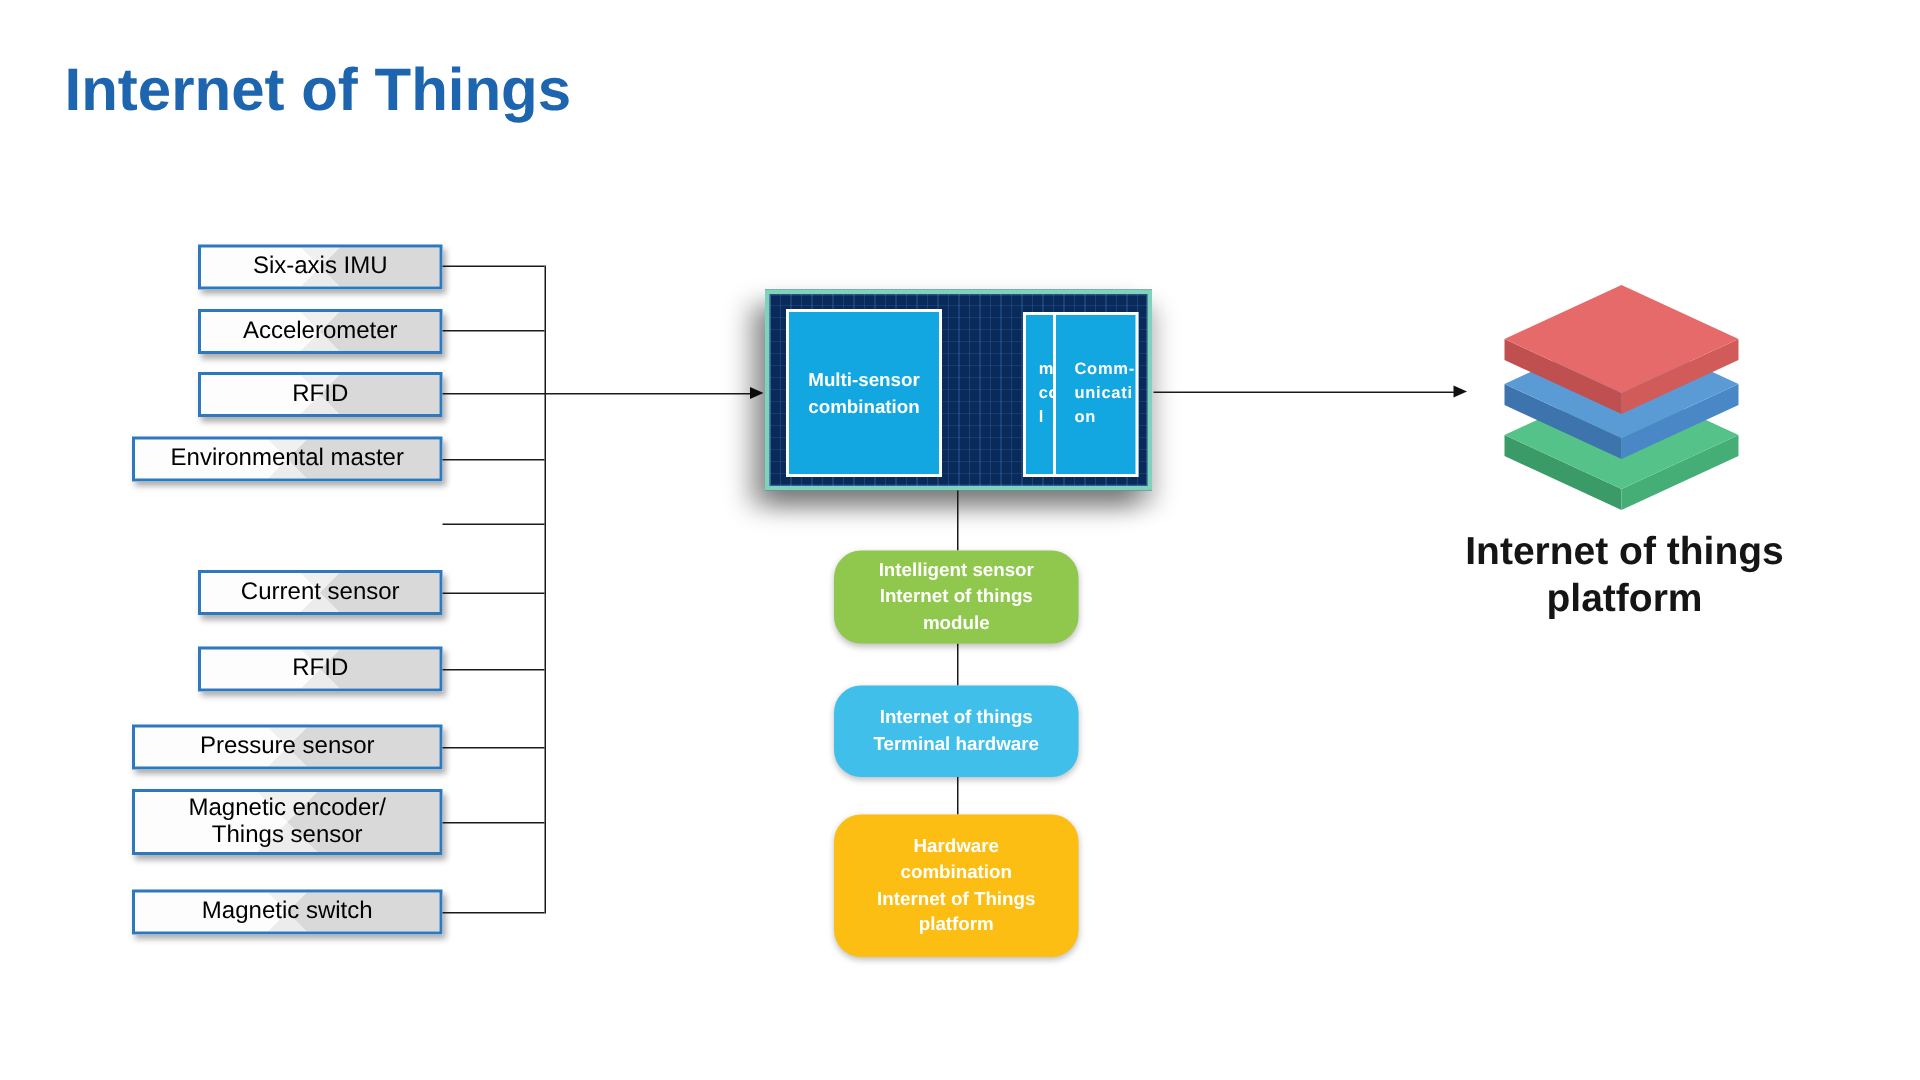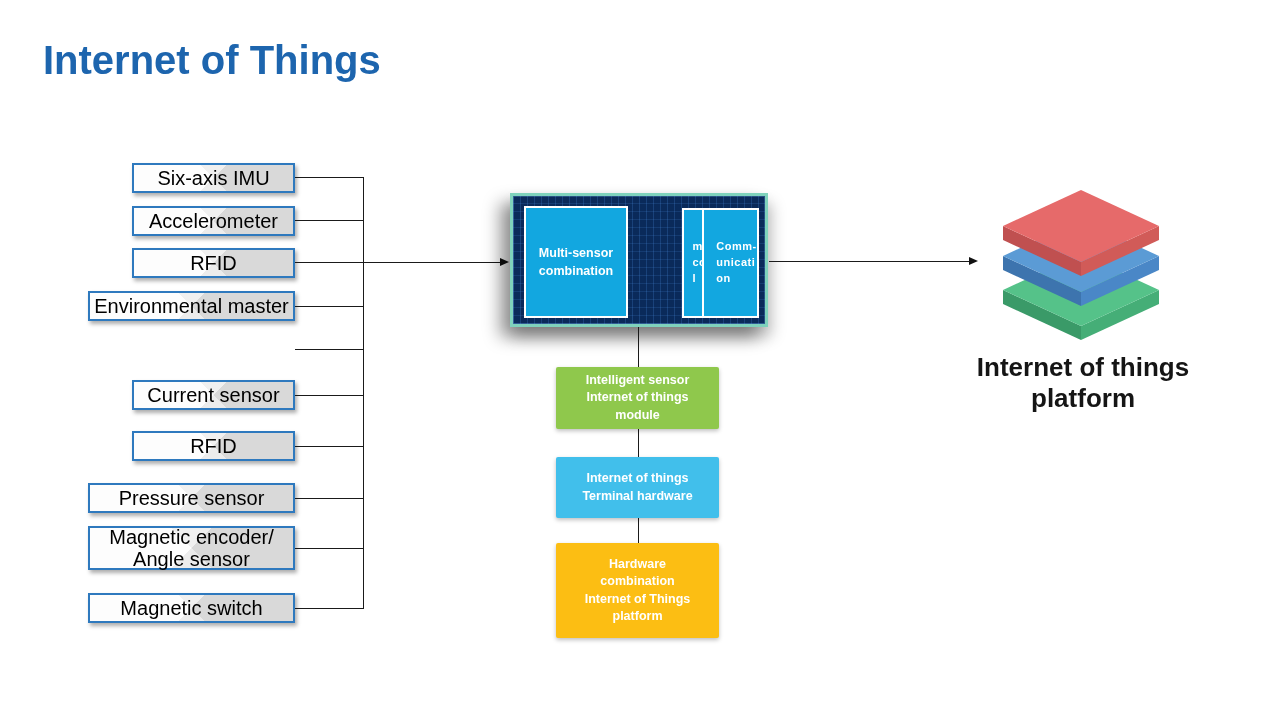--- a/index.html
+++ b/index.html
@@ -12,21 +12,21 @@
     font-size:40px; font-weight:bold; color:#1D65AE; letter-spacing:0px;
   }
   
   .sensor-btn {
     position:absolute; height:30px; box-sizing:border-box;
     display:flex; align-items:center; justify-content:center;
     border:2px solid #2E79BE; border-radius:0;
     background:
       conic-gradient(from 45deg at 50% 50%,
         #d9d9d9 0 25%, #ececec 0 50%, #fdfdfd 0 75%, #f0f0f0 0 100%);
-    font-size:20px; color:#000; text-align:center; line-height:1.1;
+    font-size:16px; color:#000; text-align:center; line-height:1.1;
     white-space:pre-line; box-shadow:2px 3px 4px rgba(0,0,0,.32);
   }
   .narrow { left:132px; width:163px; }
   .wide   { left:88px;  width:207px; }
   
   .hline, .vline { position:absolute; background:#1a1a1a; }
   .hline { height:1.4px; }
   .vline { width:1.4px; }
   .arrow-head {
     position:absolute; width:0; height:0;
@@ -47,21 +47,21 @@
   .chip-box {
     position:absolute; box-sizing:border-box; background:#12A7E0; border:2px solid #ffffff;
     color:#ffffff; font-weight:bold; display:flex; align-items:center; justify-content:center;
     text-align:left; white-space:pre-line; line-height:1.45;
   }
   .chip-multi  { left:11px;  top:10px; width:104px; height:112px; font-size:12.5px; }
   .chip-master { left:144px; top:12px; width:60px;  height:110px; font-size:11px; letter-spacing:.5px;margin-left:25px; }
   .chip-comm   { left:189px; top:12px; width:57px;  height:110px; font-size:11px; letter-spacing:.5px;padding-left:12px; }
   
   .flow-box {
-    position:absolute; left:556px; width:163px; box-sizing:border-box; border-radius:2px;
+    position:absolute; left:556px; width:163px; box-sizing:border-box; border-radius:18px;
     color:#ffffff; font-weight:bold; font-size:12.5px; line-height:1.4;
     display:flex; align-items:center; justify-content:center; text-align:center;
     white-space:pre-line; box-shadow:0 2px 4px rgba(0,0,0,.25);
   }
   .flow-green  { top:367px; height:62px; background:#8FC84C; }
   .flow-blue   { top:457px; height:61px; background:#41BFEB; }
   .flow-yellow { top:543px; height:95px; background:#FCBE13; }
   
   .platform-svg { position:absolute; left:999px; top:188px; }
   .platform-label {
@@ -78,21 +78,21 @@
   <div class="title">Internet of Things</div>
 
   <div class="sensor-btn narrow" style="top:163px;">Six-axis IMU</div>
   <div class="sensor-btn narrow" style="top:206px;">Accelerometer</div>
   <div class="sensor-btn narrow" style="top:248px;">RFID</div>
   <div class="sensor-btn wide" style="top:291px;">Environmental master</div>
   <div class="sensor-btn narrow" style="top:380px;">Current sensor</div>
   <div class="sensor-btn narrow" style="top:431px;">RFID</div>
   <div class="sensor-btn wide" style="top:483px;">Pressure sensor</div>
   <div class="sensor-btn wide" style="top:526px; height:44px;">Magnetic encoder/
-Angle sensor</div>
+Things sensor</div>
   <div class="sensor-btn wide" style="top:593px;">Magnetic switch</div>
 
   <div class="hline" style="left:295px; top:177px; width:68px;"></div>
   <div class="hline" style="left:295px; top:220px; width:68px;"></div>
   <div class="hline" style="left:295px; top:306px; width:68px;"></div>
   <div class="hline" style="left:295px; top:349px; width:68px;"></div>
   <div class="hline" style="left:295px; top:395px; width:68px;"></div>
   <div class="hline" style="left:295px; top:446px; width:68px;"></div>
   <div class="hline" style="left:295px; top:498px; width:68px;"></div>
   <div class="hline" style="left:295px; top:548px; width:68px;"></div>

